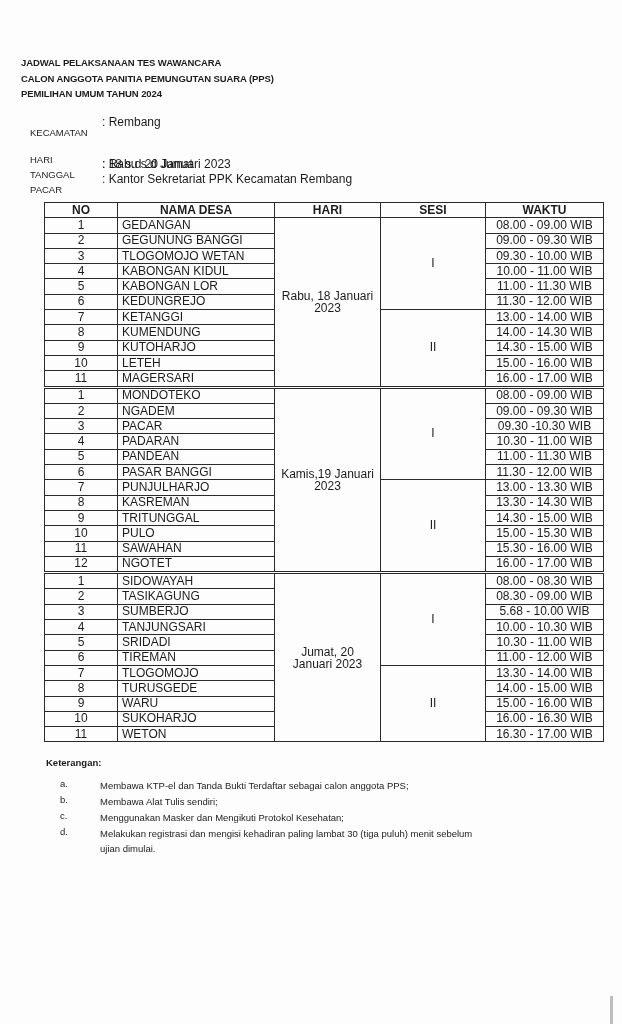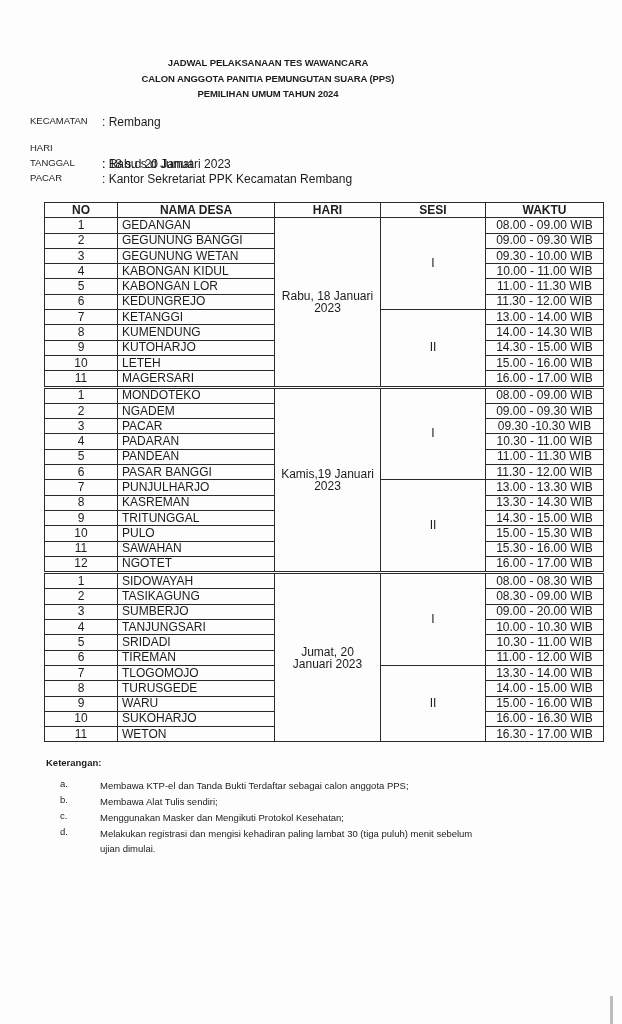--- a/index.html
+++ b/index.html
@@ -1,21 +1,21 @@
 <!DOCTYPE html>
 <html><head>
 <meta charset="utf-8">
 <style>
   html, body { margin: 0; padding: 0; }
   body {
     width: 622px; height: 1024px; background: #fdfdfd; position: relative;
     font-family: "Liberation Sans", sans-serif; color: #1c1c1c; overflow: hidden;
   }
-  .title { position: absolute; left: 0; width: 536px; text-align: center; font-weight: bold; font-size: 9.5px; letter-spacing: -0.1px; }
-  .info-label { position: absolute; left: 30px; font-size: 9.5px; }
+  .title { position: absolute; left: 0; width: 536px; font-weight: bold; font-size: 9.5px; letter-spacing: -0.1px; padding-left: 21px; }
+  .info-label { position: absolute; left: 30px; font-size: 9.5px; margin-top: 12px; }
   .info-value { position: absolute; left: 102px; font-size: 12px; }
   table.sched {
     position: absolute; left: 44px; top: 202px; width: 559px;
     border-collapse: collapse; font-size: 12px; table-layout: fixed;
   }
   table.sched th, table.sched td { border: 1px solid #2a2a2a; padding: 0 4px; height: 14.3px; line-height: 13px; white-space: nowrap; overflow: hidden; }
   table.sched th { font-weight: bold; text-align: center; }
   td.no { text-align: center; }
   td.desa { text-align: left; }
   td.hari { text-align: center; white-space: normal !important; line-height: 12px !important; }
@@ -69,21 +69,21 @@
         <td class="sesi" rowspan="6">I</td>
         <td class="waktu">08.00 - 09.00 WIB</td>
       </tr>
       <tr>
         <td class="no">2</td>
         <td class="desa">GEGUNUNG BANGGI</td>
         <td class="waktu">09.00 - 09.30 WIB</td>
       </tr>
       <tr>
         <td class="no">3</td>
-        <td class="desa">GEGUNUNG WETAN</td>
+        <td class="desa">TLOGOMOJO WETAN</td>
         <td class="waktu">09.30 - 10.00 WIB</td>
       </tr>
       <tr>
         <td class="no">4</td>
         <td class="desa">KABONGAN KIDUL</td>
         <td class="waktu">10.00 - 11.00 WIB</td>
       </tr>
       <tr>
         <td class="no">5</td>
         <td class="desa">KABONGAN LOR</td>
@@ -191,21 +191,21 @@
         <td class="waktu">08.00 - 08.30 WIB</td>
       </tr>
       <tr>
         <td class="no">2</td>
         <td class="desa">TASIKAGUNG</td>
         <td class="waktu">08.30 - 09.00 WIB</td>
       </tr>
       <tr>
         <td class="no">3</td>
         <td class="desa">SUMBERJO</td>
-        <td class="waktu">09.00 - 20.00 WIB</td>
+        <td class="waktu">5.68 - 10.00 WIB</td>
       </tr>
       <tr>
         <td class="no">4</td>
         <td class="desa">TANJUNGSARI</td>
         <td class="waktu">10.00 - 10.30 WIB</td>
       </tr>
       <tr>
         <td class="no">5</td>
         <td class="desa">SRIDADI</td>
         <td class="waktu">10.30 - 11.00 WIB</td>

